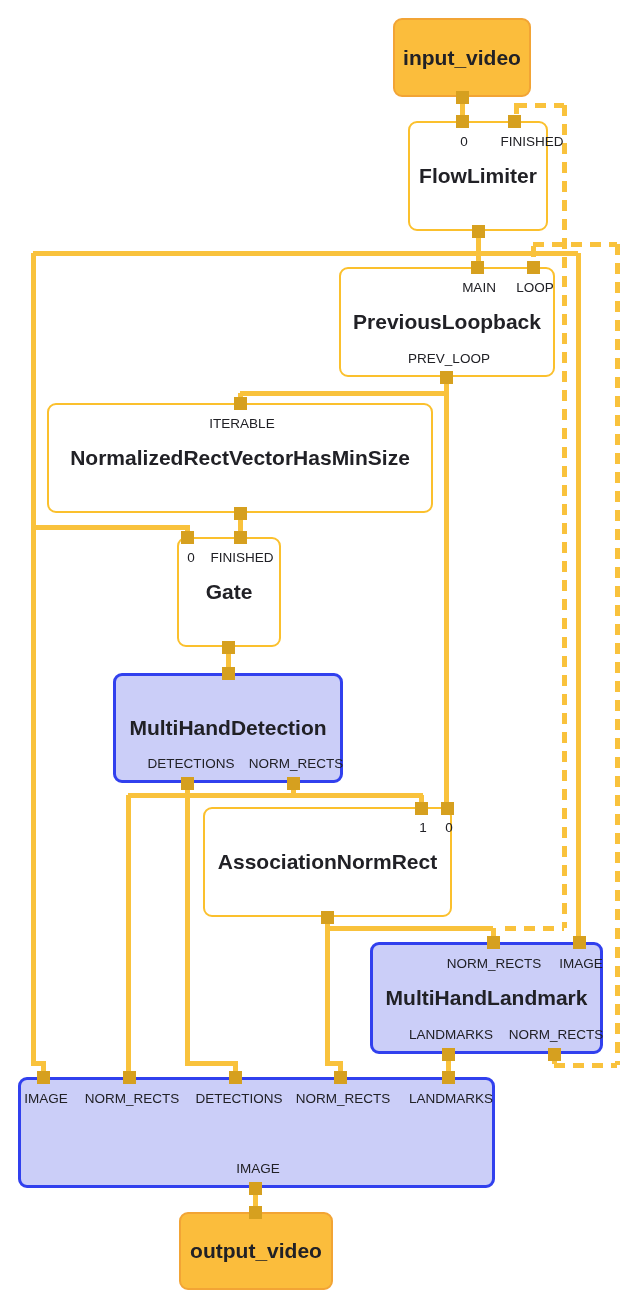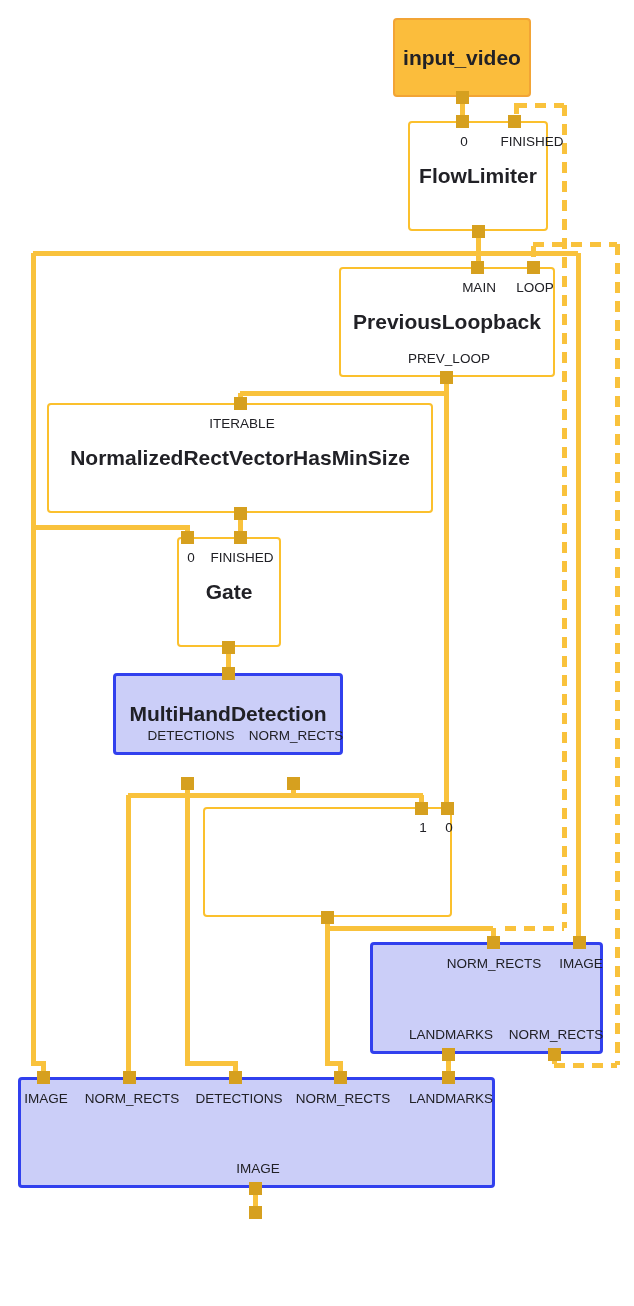--- a/index.html
+++ b/index.html
@@ -13,21 +13,21 @@
   #canvas{position:relative;width:634px;height:1306px;background:var(--bg);overflow:hidden;}
 
   
   .e{position:absolute;z-index:1;}
   .h{height:5px;background:var(--edge);}
   .v{width:5px;background:var(--edge);}
   .dh{height:5px;background:repeating-linear-gradient(to right,var(--edge) 0 11px,transparent 11px 19px);}
   .dv{width:5px;background:repeating-linear-gradient(to bottom,var(--edge) 0 11px,transparent 11px 19px);}
 
   
-  .node{position:absolute;z-index:2;box-sizing:border-box;border-radius:4px;}
+  .node{position:absolute;z-index:2;box-sizing:border-box;border-radius:9px;}
   .plain{background:#fff;border:2.5px solid var(--border-y);}
   .sub{background:var(--sub-fill);border:3px solid var(--sub-border);}
   .io{background:var(--io-fill);border:2.5px solid var(--io-border);display:flex;align-items:center;justify-content:center;}
   .title{position:absolute;left:50%;top:50%;transform:translate(-50%,-50%);
          font-size:21px;font-weight:700;color:var(--ink);white-space:nowrap;}
   .io .title{position:static;transform:none;}
   .port{position:absolute;transform:translateX(-50%);font-size:13.5px;color:var(--ink);white-space:nowrap;}
   .pt{top:11px;} .pb{bottom:9px;}
 
   
@@ -98,47 +98,52 @@
     <span class="port pt" style="left:193px">ITERABLE</span>
     <span class="title">NormalizedRectVectorHasMinSize</span>
   </div>
 
   <div class="node plain" style="left:177px;top:537px;width:104px;height:110px">
     <span class="port pt" style="left:12px">0</span>
     <span class="port pt" style="left:63px">FINISHED</span>
     <span class="title">Gate</span>
   </div>
 
-  <div class="node sub" style="left:113px;top:673px;width:230px;height:82px">
+  <div class="node sub" style="left:113px;top:673px;width:230px;height:110px">
     <span class="title">MultiHandDetection</span>
     <span class="port pb" style="left:75px">DETECTIONS</span>
     <span class="port pb" style="left:180px">NORM_RECTS</span>
   </div>
 
   <div class="node plain" style="left:203px;top:807px;width:249px;height:110px">
     <span class="port pt" style="left:218px">1</span>
     <span class="port pt" style="left:244px">0</span>
+    <span class="title">AssociationNormRect</span>
   </div>
 
   <div class="node sub" style="left:370px;top:942px;width:233px;height:112px">
     <span class="port pt" style="left:121px">NORM_RECTS</span>
     <span class="port pt" style="left:208px">IMAGE</span>
+    <span class="title">MultiHandLandmark</span>
     <span class="port pb" style="left:78px">LANDMARKS</span>
     <span class="port pb" style="left:183px">NORM_RECTS</span>
   </div>
 
   <div class="node sub" style="left:18px;top:1077px;width:477px;height:111px">
     <span class="port pt" style="left:25px">IMAGE</span>
     <span class="port pt" style="left:111px">NORM_RECTS</span>
     <span class="port pt" style="left:218px">DETECTIONS</span>
     <span class="port pt" style="left:322px">NORM_RECTS</span>
     <span class="port pt" style="left:430px">LANDMARKS</span>
     <span class="port pb" style="left:237px">IMAGE</span>
   </div>
 
+  <div class="node io" style="left:179px;top:1212px;width:154px;height:78px">
+    <span class="title">output_video</span>
+  </div>
 
   <i class="m" style="left:455.5px;top:90.5px"></i>
   <i class="m" style="left:455.5px;top:114.5px"></i>
   <i class="m" style="left:507.5px;top:114.5px"></i>
   <i class="m" style="left:471.5px;top:224.5px"></i>
   <i class="m" style="left:470.5px;top:260.5px"></i>
   <i class="m" style="left:526.5px;top:260.5px"></i>
   <i class="m" style="left:439.5px;top:370.5px"></i>
   <i class="m" style="left:233.5px;top:396.5px"></i>
   <i class="m" style="left:233.5px;top:506.5px"></i>

